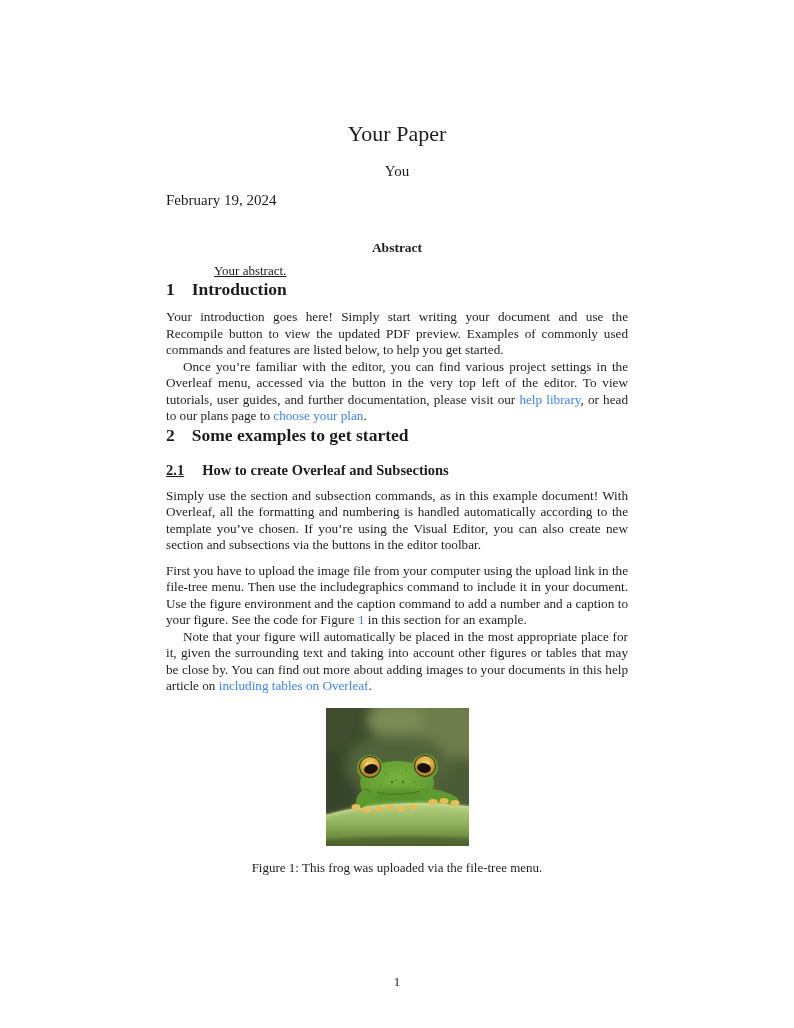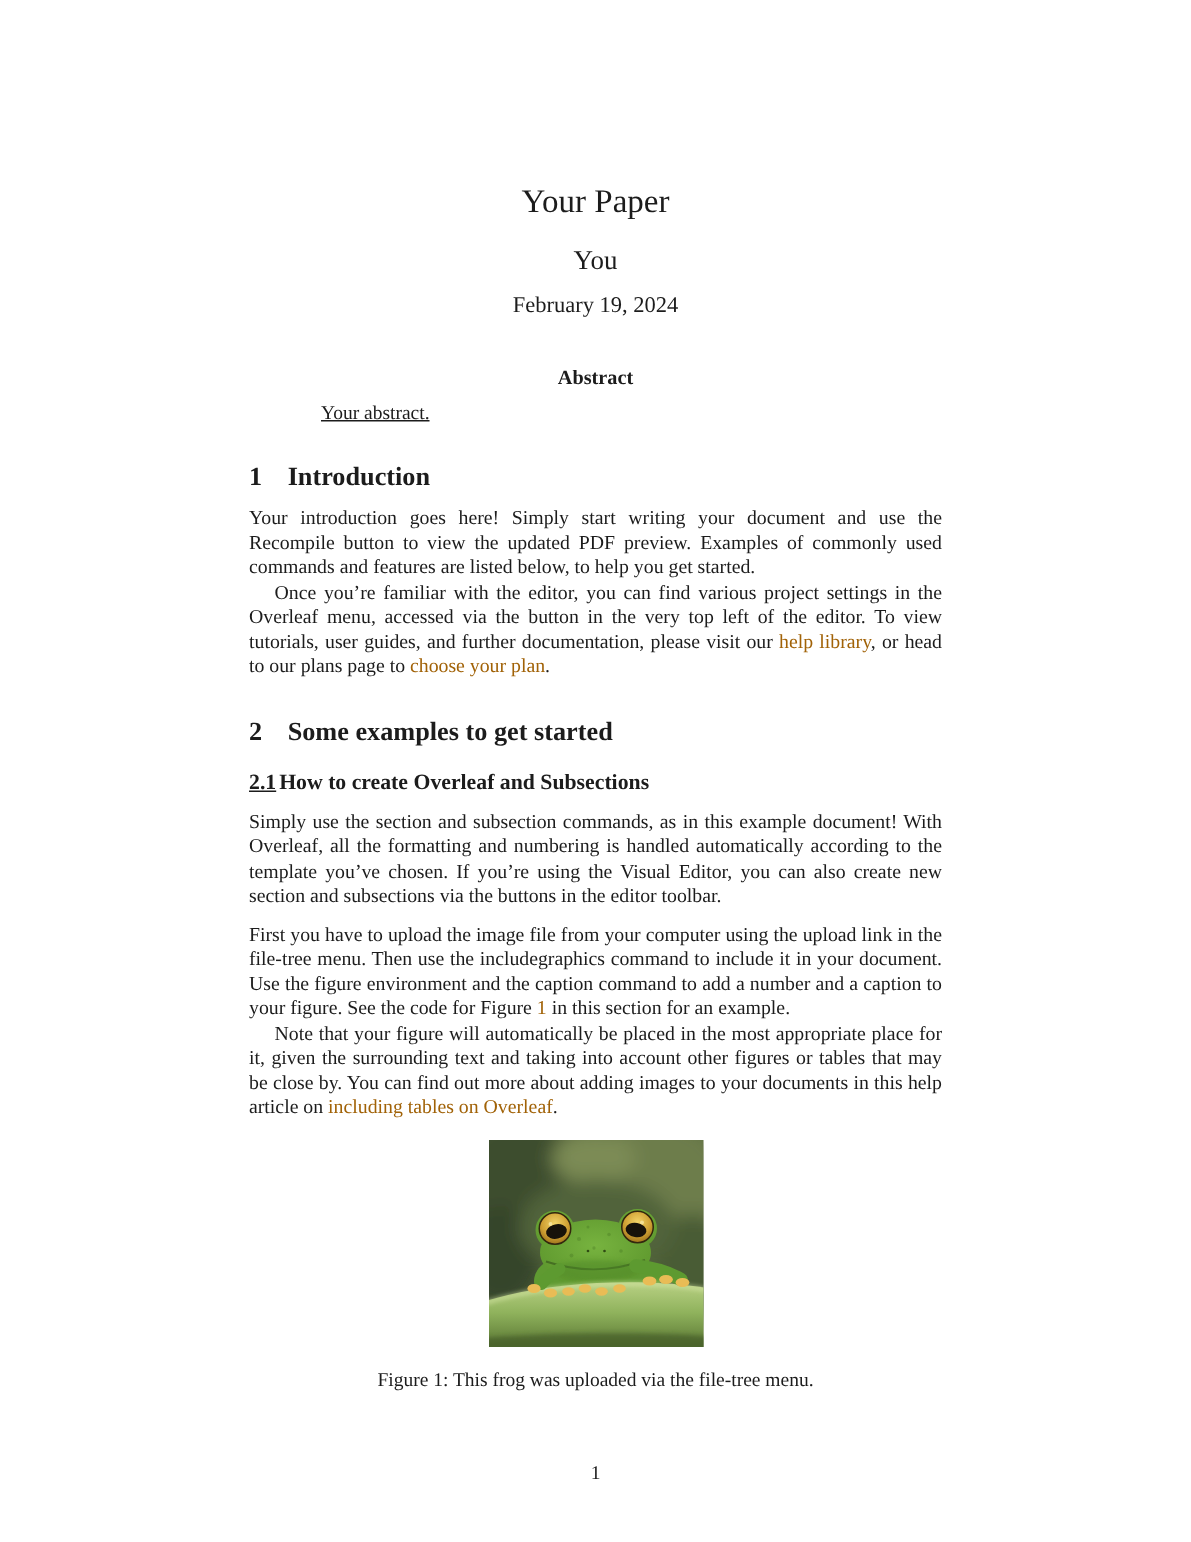--- a/index.html
+++ b/index.html
@@ -20,64 +20,62 @@
     overflow: hidden;
     border-radius: 31px;
   }
   .title {
     text-align: center;
     font-size: 22px;
     line-height: 26px;
   }
   .author {
     text-align: center;
-    font-size: 18px;
+    font-size: 15px;
     margin-top: 16px;
   }
   .date {
-    text-align: center;
     font-size: 15px;
     margin-top: 12px;
   }
   .abstract-heading {
     text-align: center;
     font-weight: bold;
     font-size: 13.5px;
     margin-top: 31px;
   }
   .abstract-body {
     font-size: 13px;
     margin-top: 7px;
     padding: 0 48px;
     text-decoration: underline;
   }
   .sec {
-    margin-top: 24px;
     font-size: 17.5px;
     font-weight: bold;
     line-height: 21px;
   }
   .sec .num { margin-right: 17px; }
   .subsec {
     margin-top: 15px;
     font-size: 14.5px;
     font-weight: bold;
     line-height: 18px;
   }
-  .subsec .num { margin-right: 2px; text-decoration: underline; }
+  .subsec .num { margin-right: 18px; text-decoration: underline; }
   .para {
     font-size: 13.2px;
     line-height: 16.5px;
     text-align: justify;
     margin: 0;
   }
   .first-para { margin-top: 9px; }
   .indent { text-indent: 17px; }
   .link {
-    color: #a16207;
+    color: #3b82f6;
     text-decoration: none;
     cursor: pointer;
   }
   .figure-block { margin-top: 13px; }
   .figure-image-wrap { text-align: center; }
   .frog-svg {
     width: 143px;
     height: 138px;
     display: block;
     margin: 0 auto;

